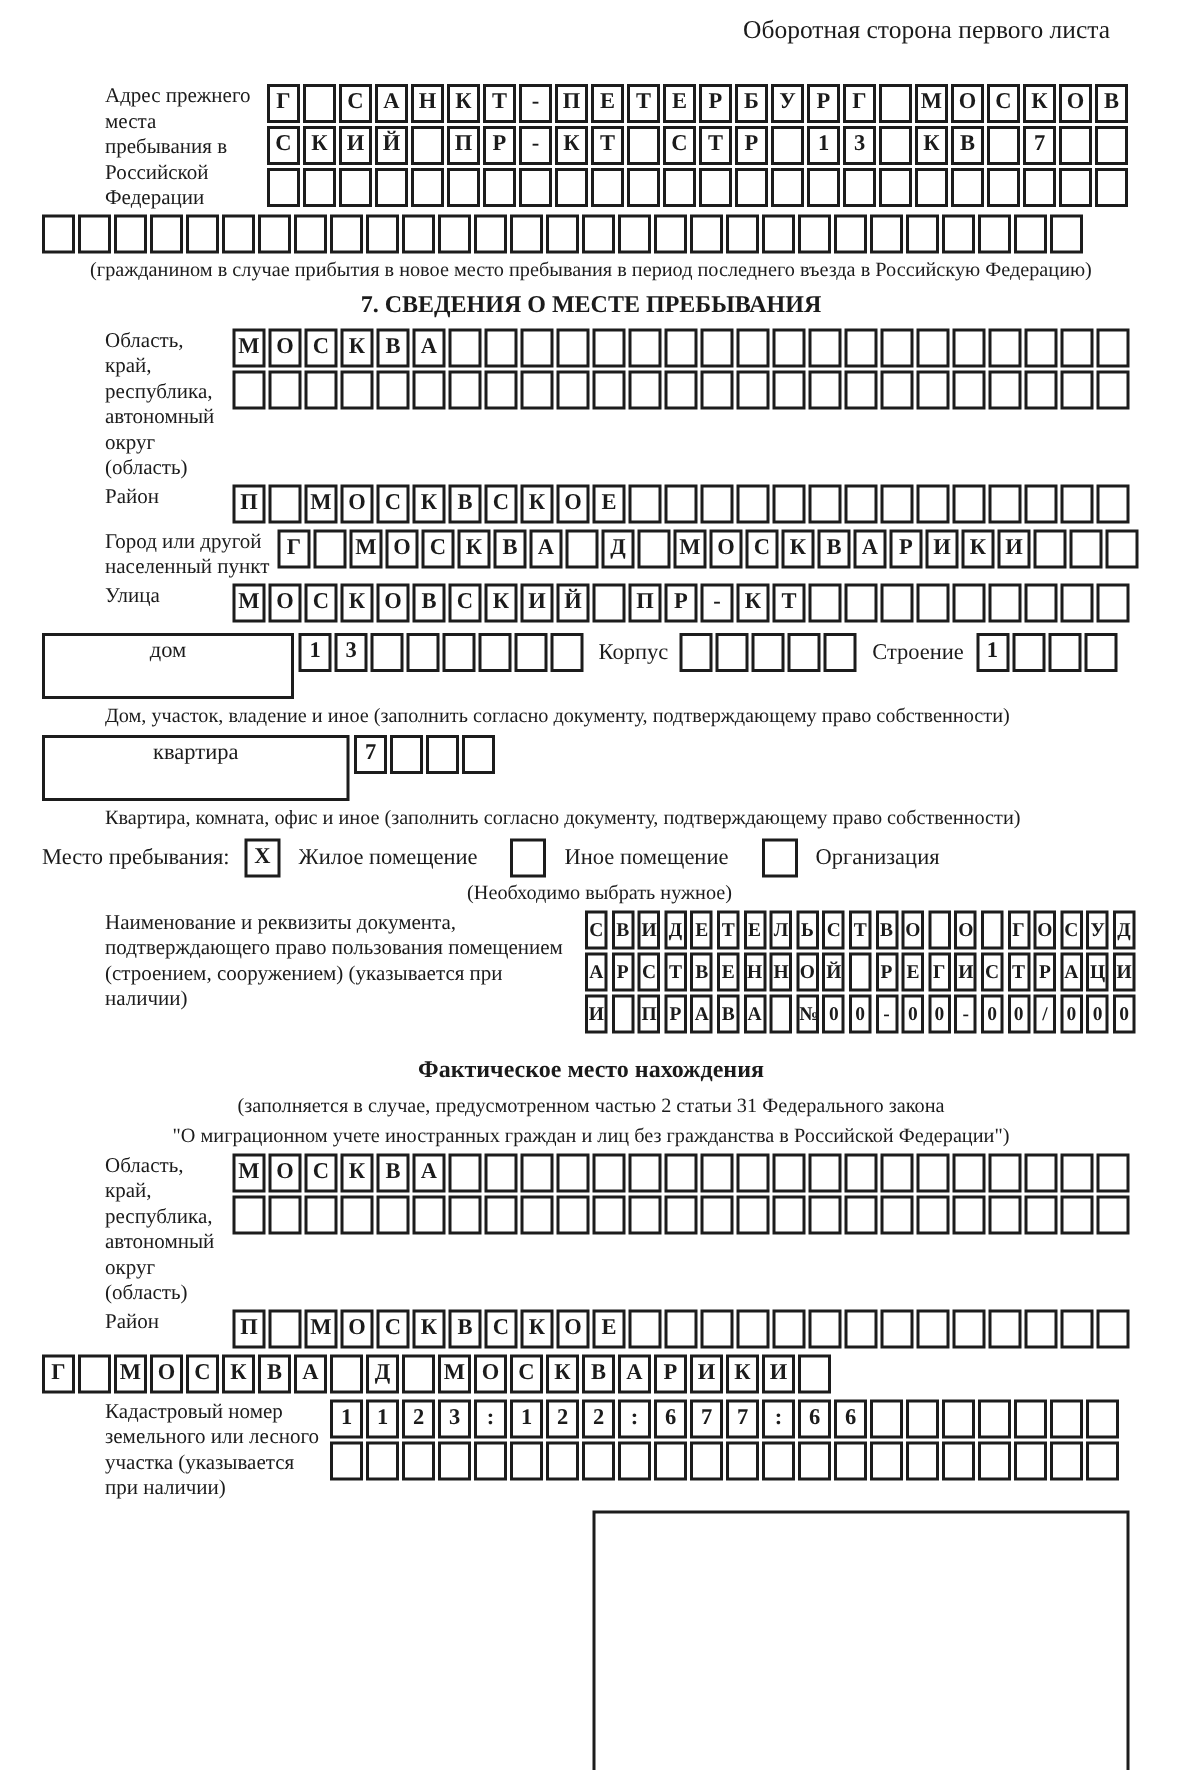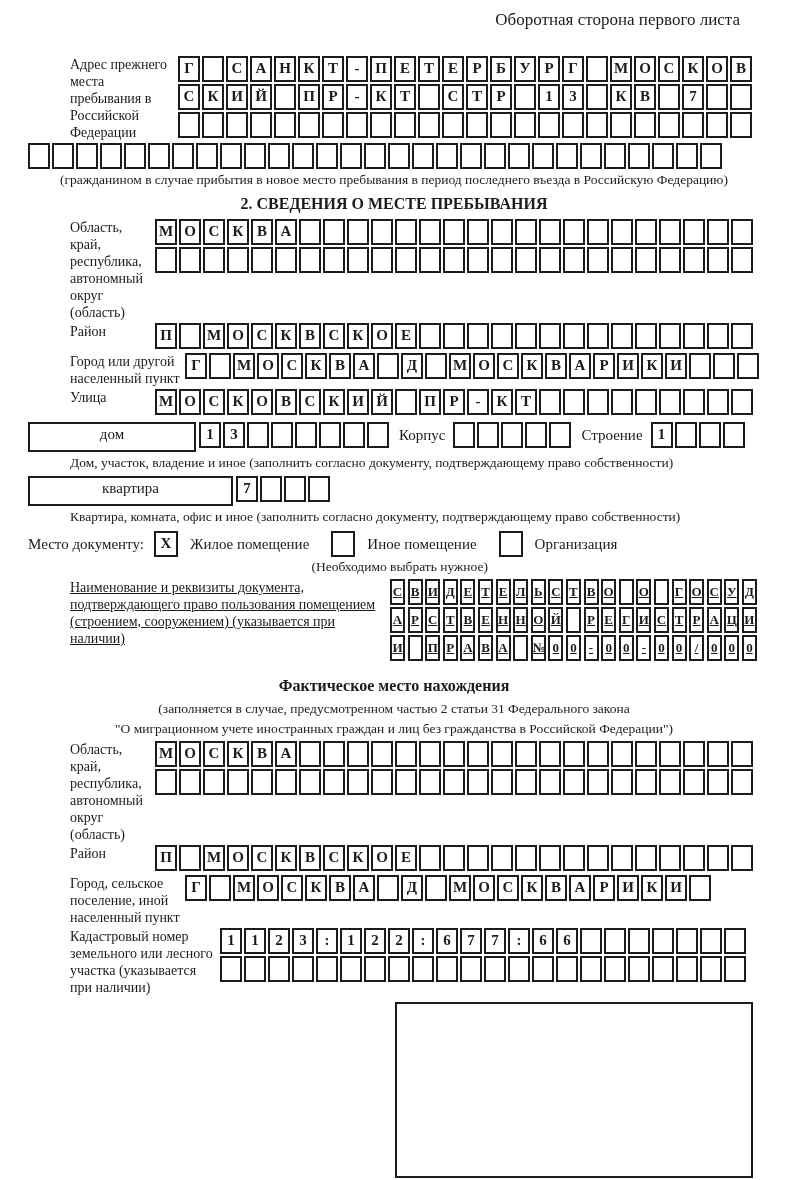--- a/index.html
+++ b/index.html
@@ -30,38 +30,38 @@
   }
   .sm .cell { width:15px; margin-right:2.6px; font-size:13px; line-height:21px; }
   .fullrow { margin-top:2px; }
 
   .caption { font-size:13.5px; line-height:16px; margin:3px 0 4px 42px; }
   .caption.center { margin-left:0; text-align:center; }
   .sec-title { text-align:center; font-weight:bold; font-size:16px; margin:7px 0 6px 0; }
 
   .inline-row { display:flex; align-items:flex-start; margin-top:5px; }
   .widebox {
-    flex:0 0 auto; height:30px; border:2px solid #1c1c1c;
+    flex:0 0 auto; height:44px; border:2px solid #1c1c1c;
     text-align:center; font-size:15px; line-height:21px; margin-right:3px;
   }
   .w168 { width:168px; }
   .w205 { width:205px; }
   .inlabel { font-size:15px; line-height:26px; padding:0 8px; white-space:nowrap; }
 
   .mesto-row { margin-top:6px; align-items:center; }
   .mlabel { font-size:15px; margin-right:10px; white-space:nowrap; }
   .checkbox {
     display:inline-block; width:24px; height:26px; border:2px solid #1c1c1c;
     text-align:center; font-size:15px; line-height:21px; font-weight:600;
     margin-right:12px; flex:0 0 auto;
   }
   .mopt { font-size:15px; margin-right:22px; white-space:nowrap; }
   .mesto-note { margin:2px 0 4px 190px; width:270px; text-align:right; }
 
-  .doc { margin-top:4px;text-decoration:underline; }
+  .doc { margin-top:4px; }
   .fact-title { margin-top:14px; }
 
   .bigbox {
     margin:6px 0 0 367px; width:358px; height:176px;
     border:2px solid #1c1c1c;
   }
   .mark-caption {
     margin:5px 0 0 330px; width:430px; text-align:center;
     font-size:14px; line-height:19px;
   }
@@ -182,21 +182,21 @@
       <span class="cell"></span>
       <span class="cell"></span>
       <span class="cell"></span>
       <span class="cell"></span>
       <span class="cell"></span>
       <span class="cell"></span>
       <span class="cell"></span>
     </div>
   <div class="caption center">(гражданином в случае прибытия в новое место пребывания в период последнего въезда в Российскую Федерацию)</div>
 
-  <div class="sec-title">2. СВЕДЕНИЯ О МЕСТЕ ПРЕБЫВАНИЯ</div>
+  <div class="sec-title">7. СВЕДЕНИЯ О МЕСТЕ ПРЕБЫВАНИЯ</div>
 
   <div class="field">
     <div class="flabel w127">Область, край, республика, автономный округ (область)</div>
     <div class="rows">
       <div class="cellrow">
           <span class="cell">М</span>
           <span class="cell">О</span>
           <span class="cell">С</span>
           <span class="cell">К</span>
           <span class="cell">В</span>
@@ -384,21 +384,21 @@
     <div class="cellrow">
         <span class="cell">7</span>
         <span class="cell"></span>
         <span class="cell"></span>
         <span class="cell"></span>
       </div>
   </div>
   <div class="caption">Квартира, комната, офис и иное (заполнить согласно документу, подтверждающему право собственности)</div>
 
   <div class="inline-row mesto-row">
-    <span class="mlabel">Место документу:</span>
+    <span class="mlabel">Место пребывания:</span>
     <span class="checkbox">X</span>
     <span class="mopt">Жилое помещение</span>
     <span class="checkbox"></span>
     <span class="mopt">Иное помещение</span>
     <span class="checkbox"></span>
     <span class="mopt">Организация</span>
   </div>
   <div class="caption mesto-note">(Необходимо выбрать нужное)</div>
 
   <div class="field doc">
@@ -567,21 +567,20 @@
           <span class="cell"></span>
           <span class="cell"></span>
           <span class="cell"></span>
           <span class="cell"></span>
           <span class="cell"></span>
         </div>
     </div>
   </div>
 
   <div class="field">
-    <div class="flabel w157">Город, сельское поселение, иной населенный пункт</div>
     <div class="rows">
       <div class="cellrow">
           <span class="cell">Г</span>
           <span class="cell"></span>
           <span class="cell">М</span>
           <span class="cell">О</span>
           <span class="cell">С</span>
           <span class="cell">К</span>
           <span class="cell">В</span>
           <span class="cell">А</span>

